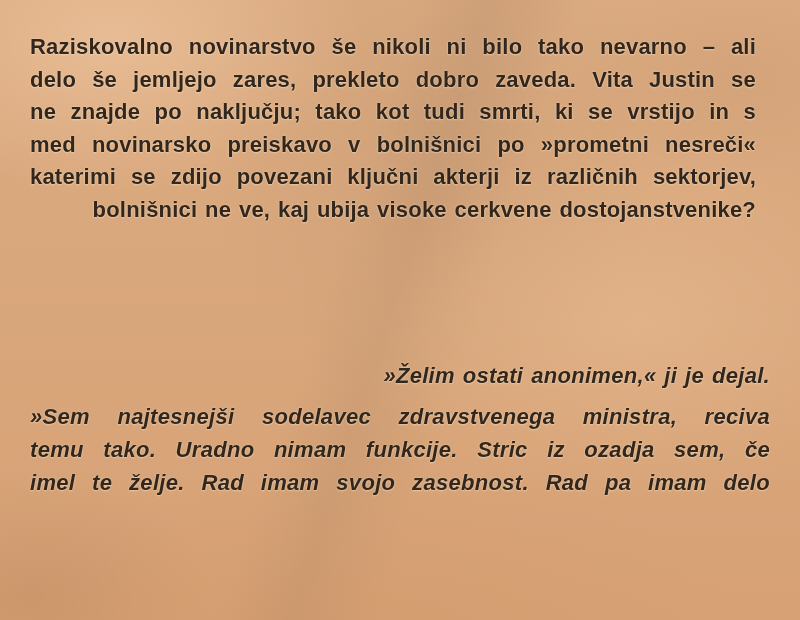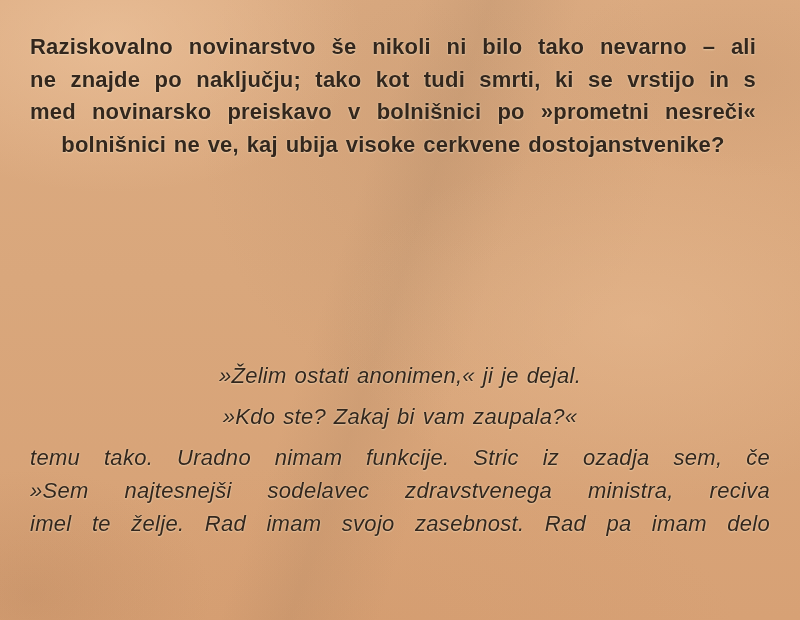--- a/index.html
+++ b/index.html
@@ -37,56 +37,55 @@
   }
   .dialogue {
     position: absolute;
     top: 359px; left: 30px; right: 30px;
   }
   .dialogue .para { margin: 0 0 8px 0; }
   .dialogue .line {
     font-size: 22px;
     line-height: 33px;
     font-style: italic;
-    font-weight: 400;
+    font-weight: 700;
     letter-spacing: 0.3px;
     word-spacing: 1.5px;
     white-space: nowrap;
     text-shadow: 0 0 2px rgba(255,238,210,0.55), 0 1px 2px rgba(255,238,210,0.35);
   }
   
   .just {
     text-align: justify;
     text-align-last: justify;
   }
-  .last { text-align: center; }
+  .last { text-align: right; }
 </style>
 </head>
 <body>
 
 <div class="photo">
 
   <section class="synopsis">
     <div class="line just">Raziskovalno novinarstvo še nikoli ni bilo tako nevarno – ali</div>
+    <div class="line just">delo še jemljejo zares, prekleto dobro zaveda. Vita Justin se</div>
     <div class="line just">ne znajde po naključju; tako kot tudi smrti, ki se vrstijo in s</div>
     <div class="line just">med novinarsko preiskavo v bolnišnici po »prometni nesreči«</div>
+    <div class="line just">katerimi se zdijo povezani ključni akterji iz različnih sektorjev,</div>
     <div class="line last">bolnišnici ne ve, kaj ubija visoke cerkvene dostojanstvenike?</div>
   </section>
 
   <section class="dialogue">
 
     <div class="para">
       <div class="line last">»Želim ostati anonimen,« ji je dejal.</div>
     </div>
 
-    <div class="para">
-      <div class="line last">»Kdo ste? Zakaj bi vam zaupala?«</div>
-    </div>
 
     <div class="para">
+      <div class="line just">»Sem najtesnejši sodelavec zdravstvenega ministra, reciva</div>
       <div class="line just">temu tako. Uradno nimam funkcije. Stric iz ozadja sem, če</div>
-      <div class="line just">»Sem najtesnejši sodelavec zdravstvenega ministra, reciva</div>
       <div class="line just">imel te želje. Rad imam svojo zasebnost. Rad pa imam delo</div>
     </div>
 
   </section>
 
 </div>
 
 </body></html>

